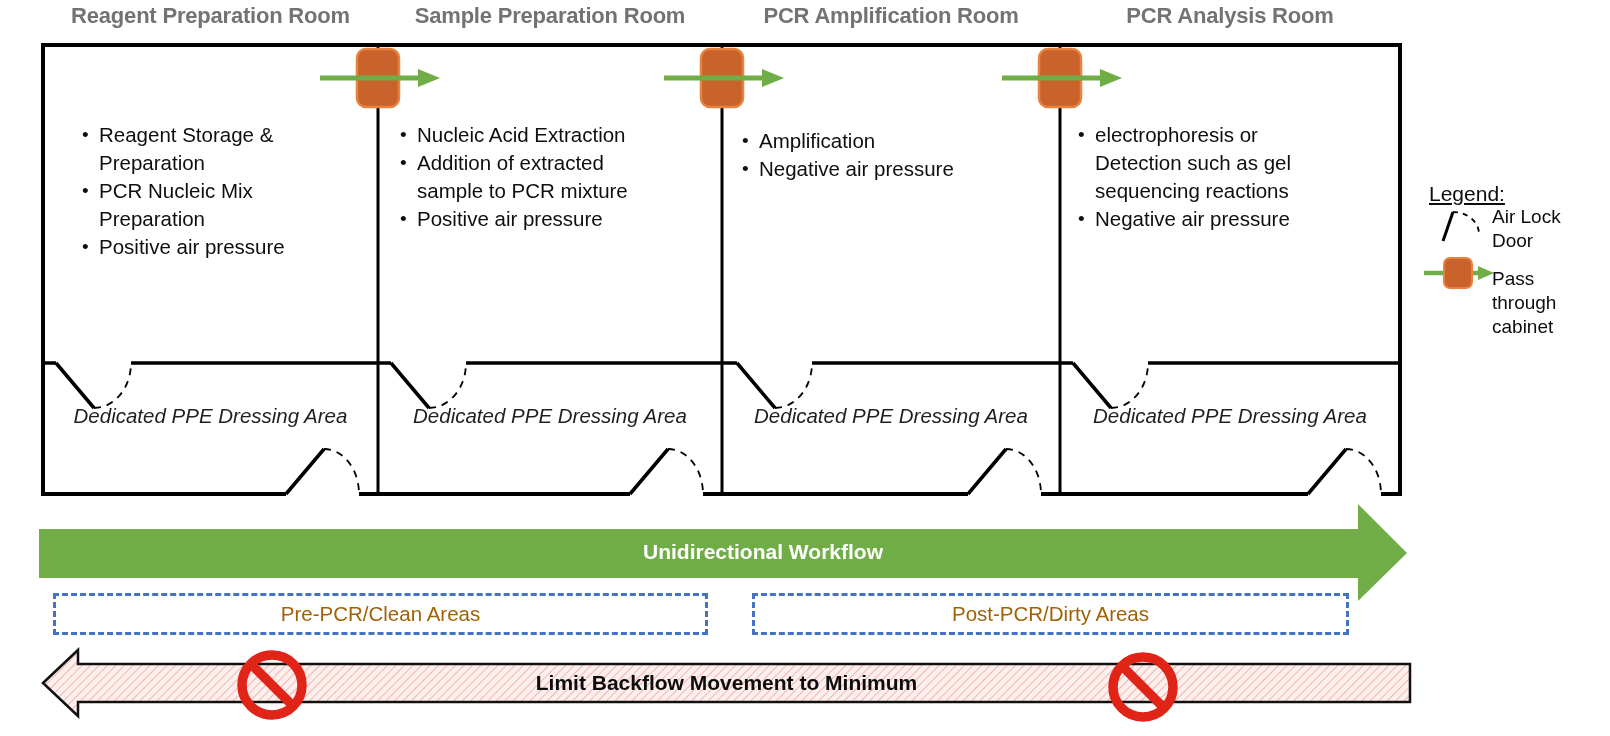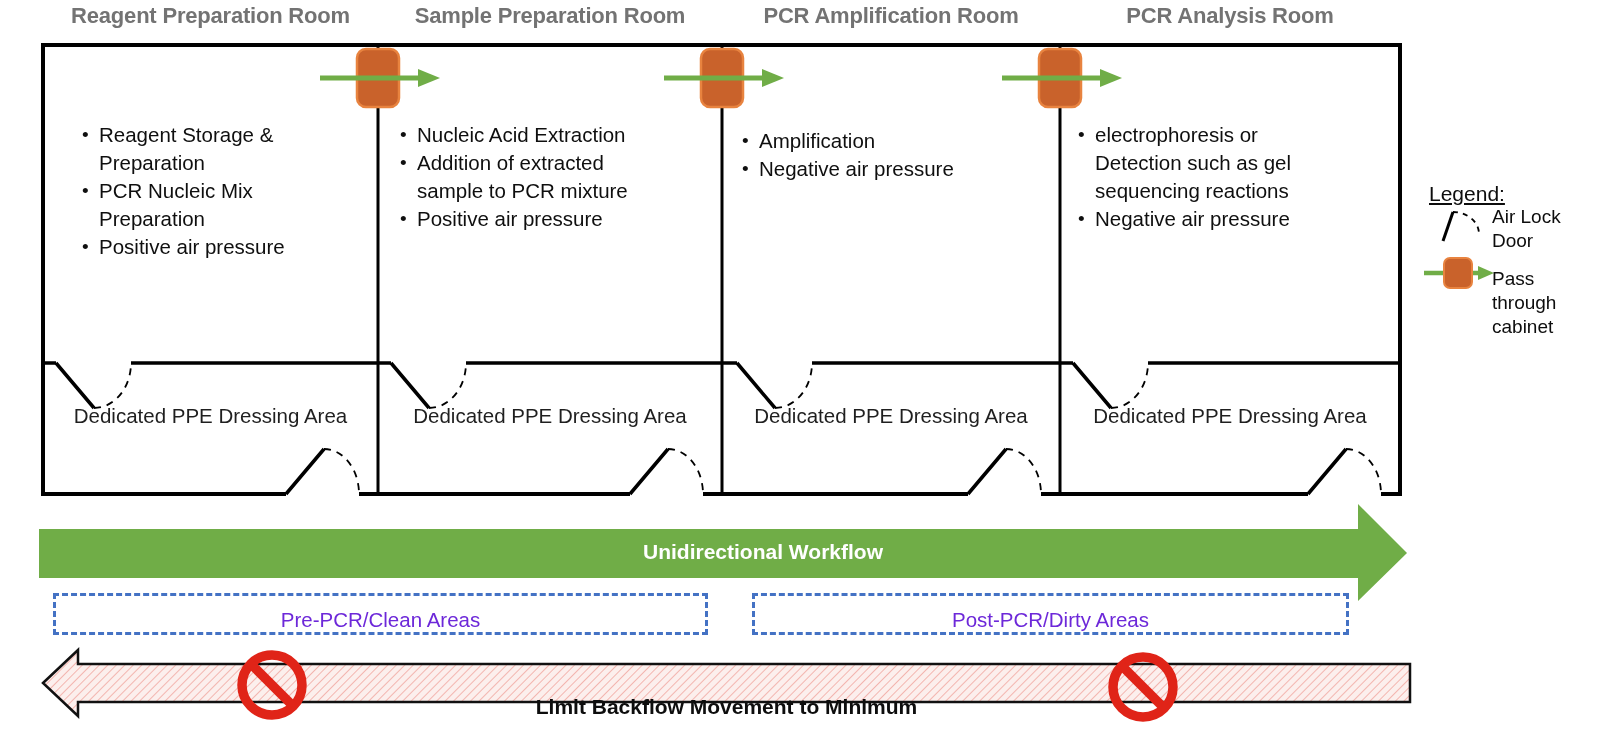--- a/index.html
+++ b/index.html
@@ -11,31 +11,31 @@
   .txt{position:absolute;z-index:2;}
   .room-title{
     top:3px;text-align:center;font-weight:bold;font-size:22px;color:#737373;
     letter-spacing:-0.2px;white-space:nowrap;
   }
   .room-bullets{top:121px;font-size:20.5px;line-height:28px;color:#0f0f0f;}
   .bullet{display:flex;align-items:flex-start;}
   .bullet .dot{width:17px;flex:0 0 17px;font-size:19px;}
   .bline{display:block;white-space:nowrap;}
   .dressing-label{
-    top:404px;text-align:center;font-size:20.5px;color:#1f1f1f;white-space:nowrap;
+    top:404px;text-align:center;font-style:italic;font-size:20.5px;color:#1f1f1f;white-space:nowrap;
   }
   .band-label{
     text-align:center;font-weight:bold;font-size:21px;white-space:nowrap;
   }
   #uniflow-label{left:39px;width:1368px;top:540px;color:#ffffff;padding-left:40px;}
-  #backflow-label{left:43px;width:1367px;top:671px;color:#0d0d0d;margin-top:24px;}
+  #backflow-label{left:43px;width:1367px;top:671px;color:#0d0d0d;}
   .zone-box{
     position:absolute;z-index:2;top:593px;height:36px;
-    border:3px dashed #4472C4;display:flex;align-items:flex-end;justify-content:center;
-    font-size:20.5px;color:#6d28d9;background:transparent;
+    border:3px dashed #4472C4;display:flex;align-items:center;justify-content:center;
+    font-size:20.5px;color:#a16207;background:transparent;
   }
   #zone-pre{left:53px;width:649px;}
   #zone-post{left:752px;width:591px;}
   #legend-title{
     left:1429px;top:182px;font-size:21px;color:#0d0d0d;text-decoration:underline;white-space:nowrap;
   }
   .legend-label{left:1492px;width:88px;font-size:19px;line-height:24px;color:#0d0d0d;}
   #legend-label-door{top:205px;}
   #legend-label-cabinet{top:267px;}
 </style>

